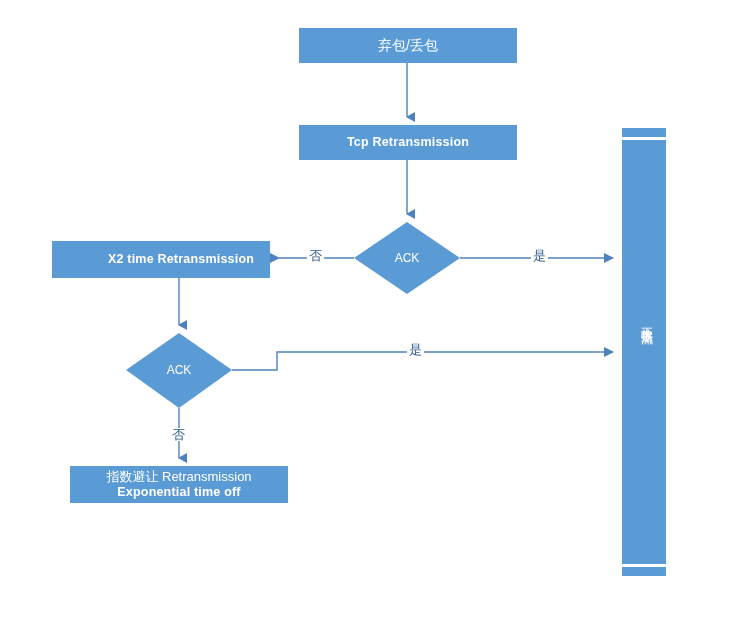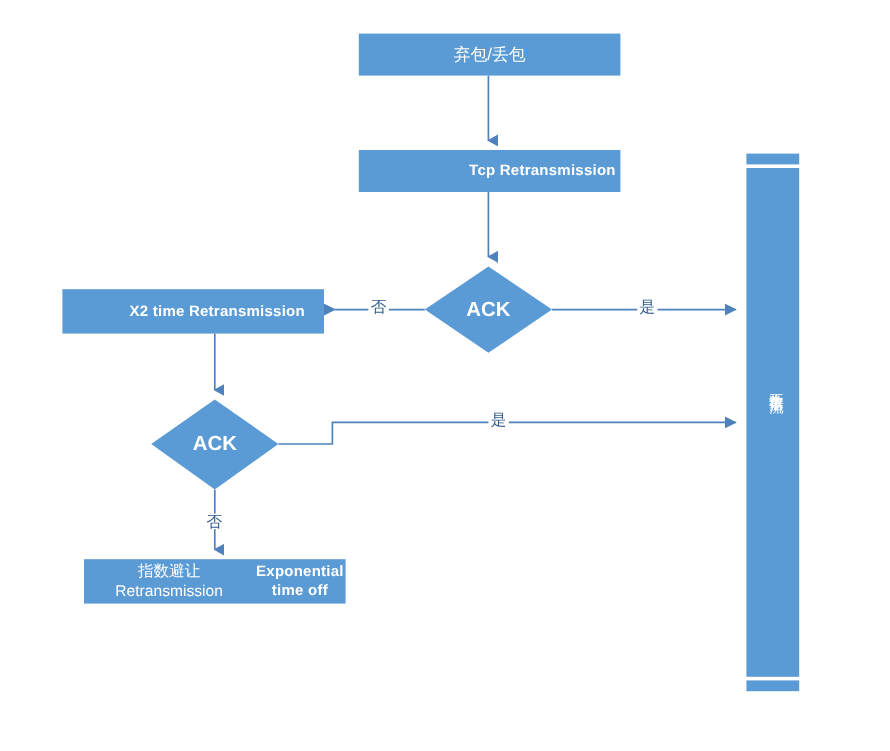--- a/index.html
+++ b/index.html
@@ -30,40 +30,40 @@
     display: flex;
     align-items: center;
     justify-content: center;
     text-align: center;
     color: #ffffff;
     pointer-events: none;
     line-height: 1.25;
   }
   .box-label { font-size: 12.5px; font-weight: 600; letter-spacing: 0.2px; }
   .box-label-cn { font-size: 14px; font-weight: 500; }
-  .diamond-label { font-size: 17px; font-weight: 700; }
+  .diamond-label { font-size: 12px; font-weight: 400; }
   .edge-label {
     position: absolute;
     font-size: 13px;
     color: #2E5A8E;
     background: #ffffff;
     padding: 0 2px;
     line-height: 1;
     white-space: nowrap;
   }
   .vbar-label {
     position: absolute;
     color: #ffffff;
     font-size: 12px;
     letter-spacing: 1px;
     writing-mode: vertical-rl;
     text-orientation: upright;
     white-space: nowrap;
   }
-  .two-line { flex-direction: row; margin-left: 12px; }
+  .two-line { flex-direction: column; }
   .two-line > span { display: block; }
 </style>
 </head>
 <body>
 
 <div id="canvas">
 
   <svg class="layer" viewBox="0 0 742 626" xmlns="http://www.w3.org/2000/svg">
     <defs>
       <marker id="arrowDown" markerWidth="10" markerHeight="10" refX="5" refY="8" orient="auto" markerUnits="userSpaceOnUse">
@@ -117,21 +117,21 @@
 
      normal flow lane (step up then right) --&gt;
     <path d="M232,370 L277,370 L277,352 L613,352" stroke="#4F81BD" stroke-width="1.4" fill="none" marker-end="url(#arrowRight)"></path>
 
      exponential back off --&gt;
     <path d="M179,408 L179,458" stroke="#4F81BD" stroke-width="1.4" fill="none" marker-end="url(#arrowDown)"></path>
   </svg>
 
   <div class="node-label box-label-cn" style="left:299px; top:28px; width:218px; height:35px;">弃包/丢包</div>
 
-  <div class="node-label box-label" style="left:299px; top:125px; width:218px; height:35px;padding-left:44px;">Tcp Retransmission</div>
+  <div class="node-label box-label" style="left:299px; top:125px; width:218px; height:35px;">Tcp Retransmission</div>
 
   <div class="node-label diamond-label" style="left:354px; top:240px; width:106px; height:36px;">ACK</div>
 
   <div class="node-label box-label" style="left:52px; top:241px; width:218px; height:37px;padding-left:20px;">X2 time  Retransmission</div>
 
   <div class="node-label diamond-label" style="left:126px; top:352px; width:106px; height:36px;">ACK</div>
 
   <div class="node-label two-line" style="left:70px; top:466px; width:218px; height:37px;">
     <span class="box-label-cn" style="font-size:13px;">指数避让  Retransmission</span>
     <span class="box-label" style="font-size:12.5px;">Exponential time off</span>

